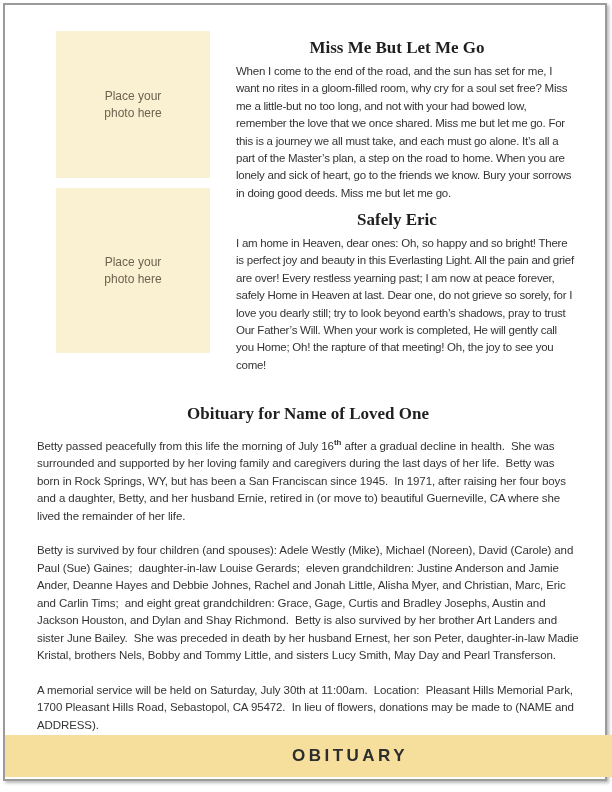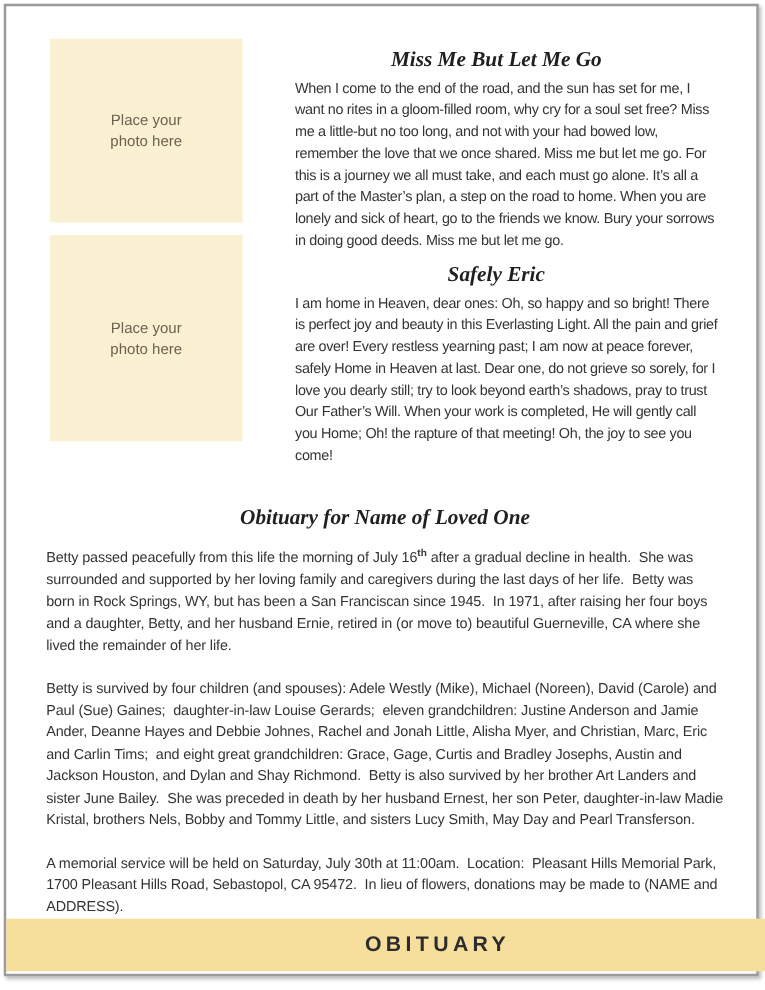--- a/index.html
+++ b/index.html
@@ -13,40 +13,39 @@
   .page-frame {
     position: absolute;
     left: 3px; top: 3px;
     width: 600px; height: 774px;
     border: 2px solid #9b9b9b;
     box-shadow: 2px 2px 3px rgba(0,0,0,0.28);
     background: #ffffff;
   }
   .photo-box {
     position: absolute;
-    left: 40px; width: 154px;
+    left: 56px; width: 154px;
     background: #faf0d2;
     display: flex; flex-direction: column;
     align-items: center; justify-content: center;
     text-align: center;
     color: #6f6150;
     font-size: 12px; line-height: 17px;
     cursor: pointer;
   }
   .photo-box-1 { top: 31px; height: 147px; }
   .photo-box-2 { top: 188px; height: 165px; }
   .poem {
     position: absolute;
     left: 219px; width: 356px;
   }
   .poem-1 { top: 38px; }
   .poem-2 { top: 210px; }
   .serif-title {
     font-family: "Liberation Serif", serif;
-    font-style: italic;
     font-weight: bold;
     font-size: 17px;
     line-height: 20px;
     text-align: center;
     color: #1f1f1f;
     margin: 0;
   }
   .poem-body {
     margin: 5px 0 0 17px;
     font-size: 11.5px;

